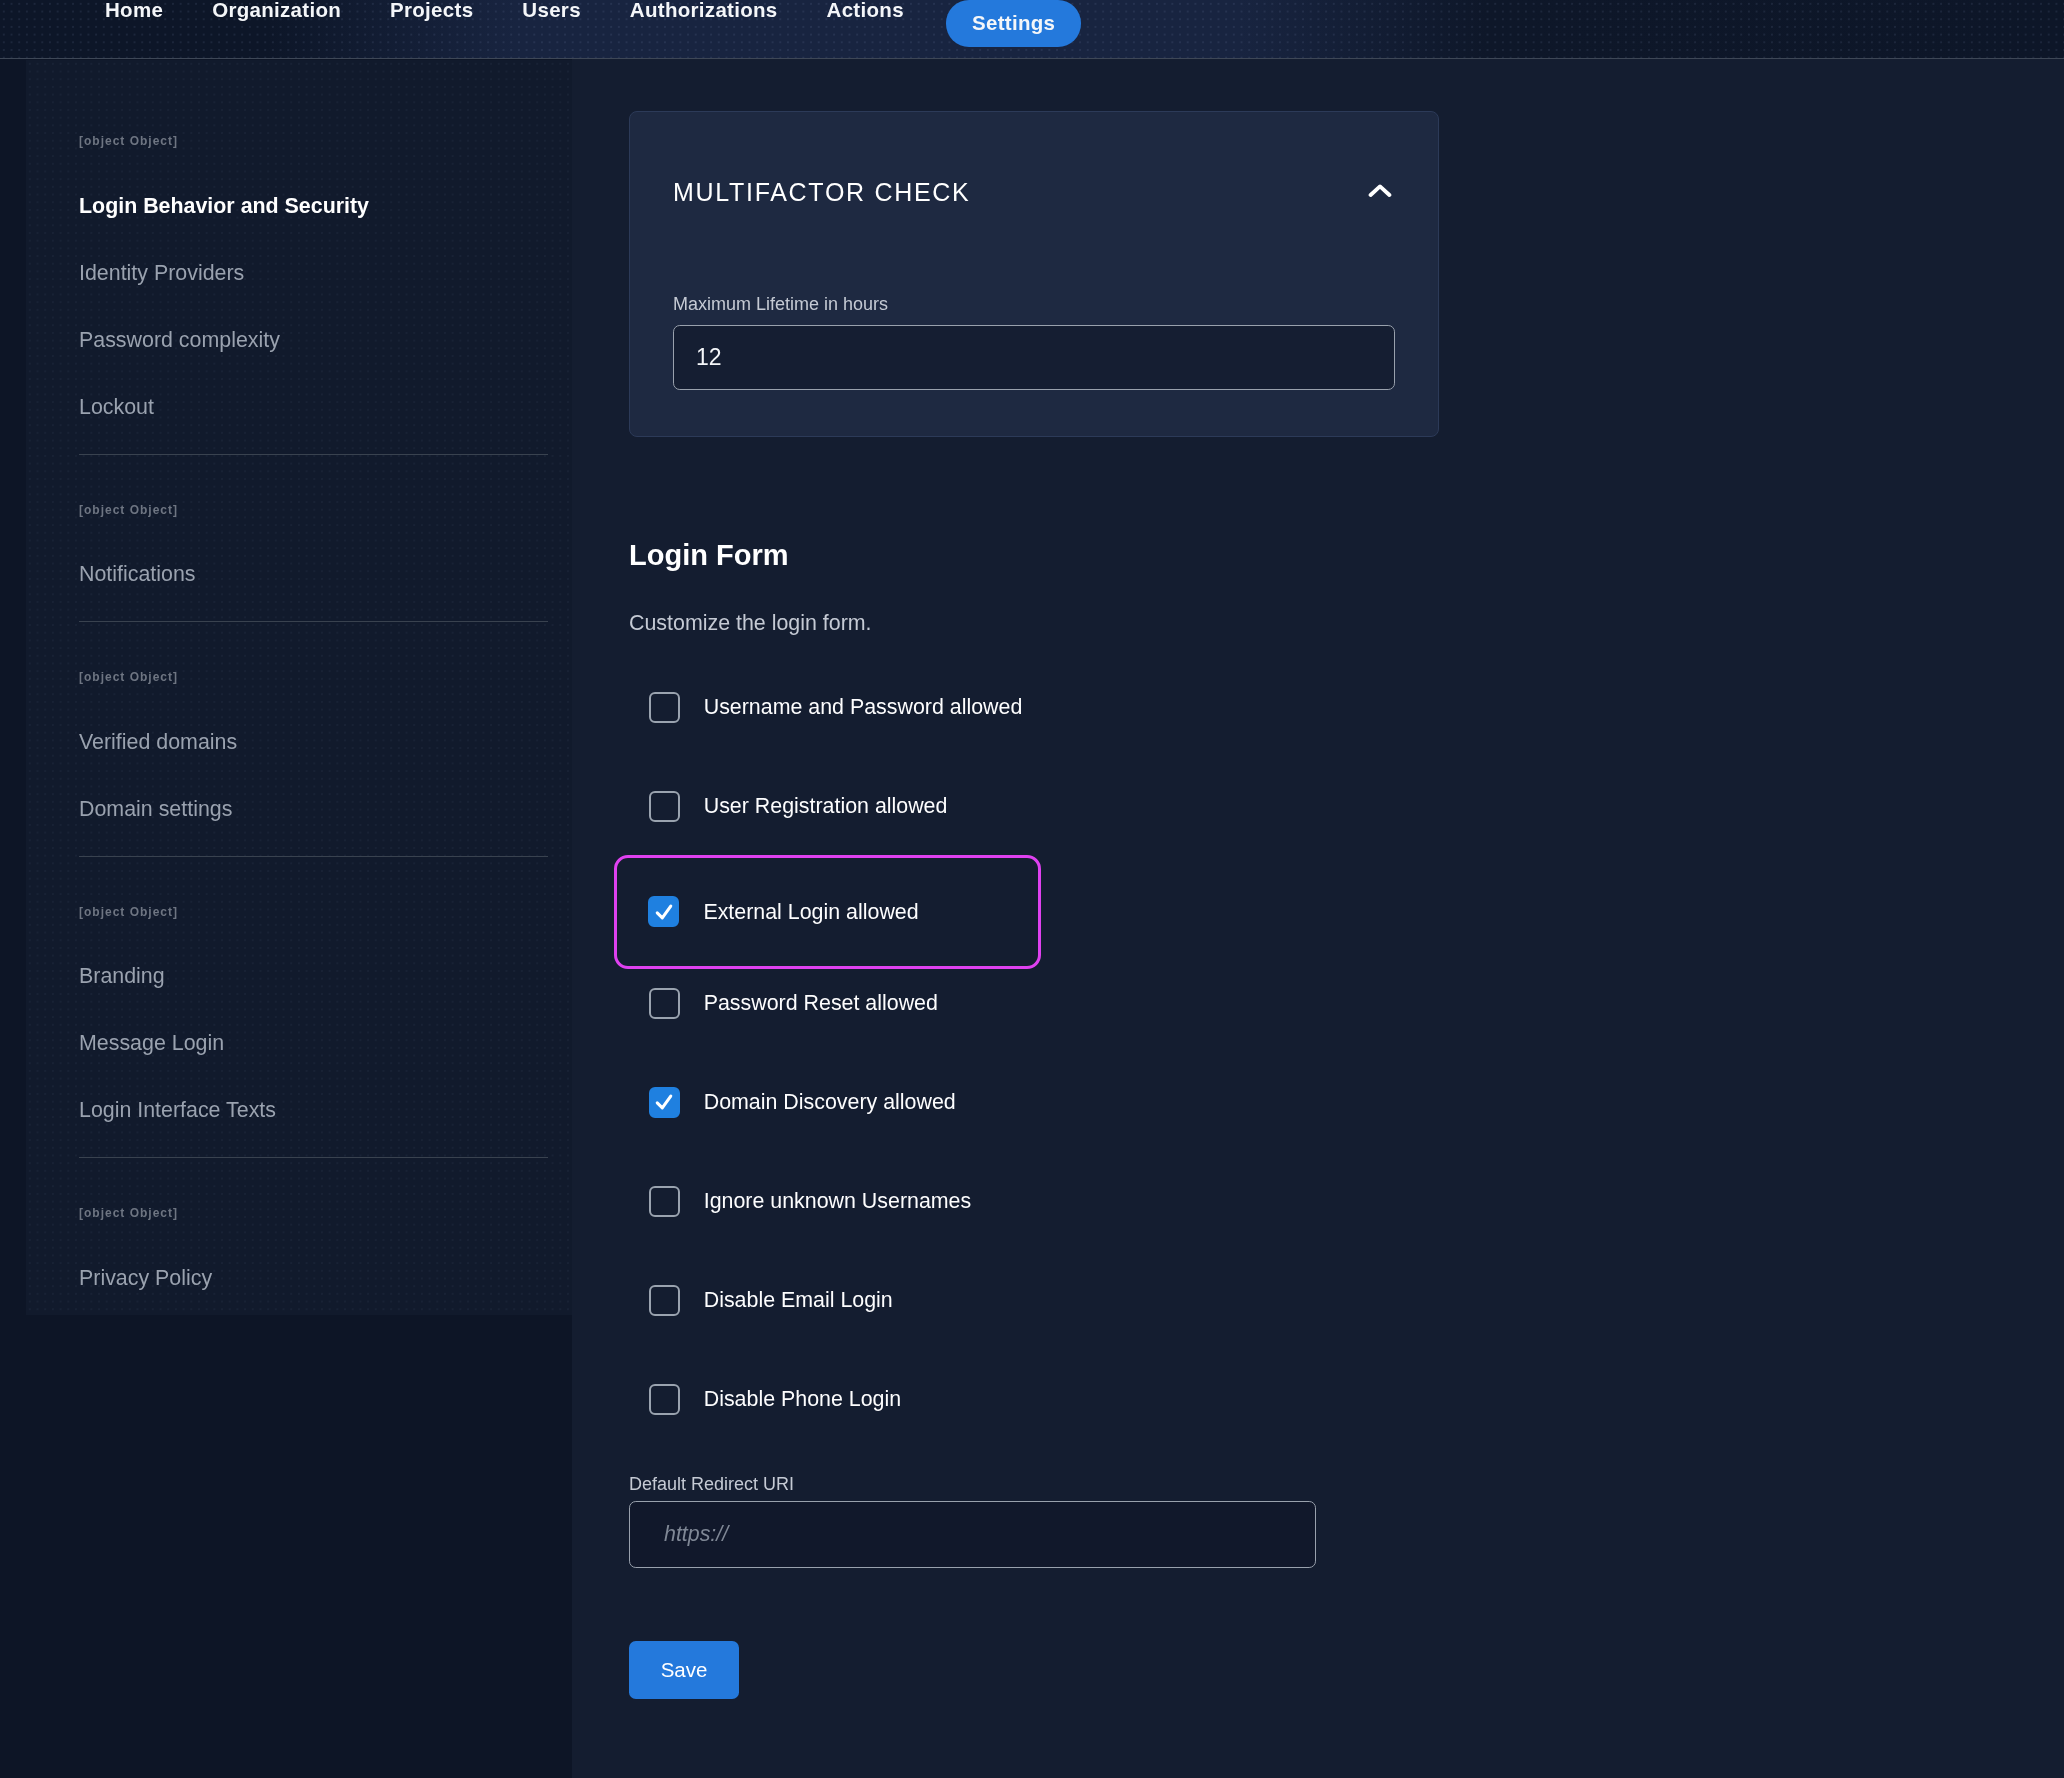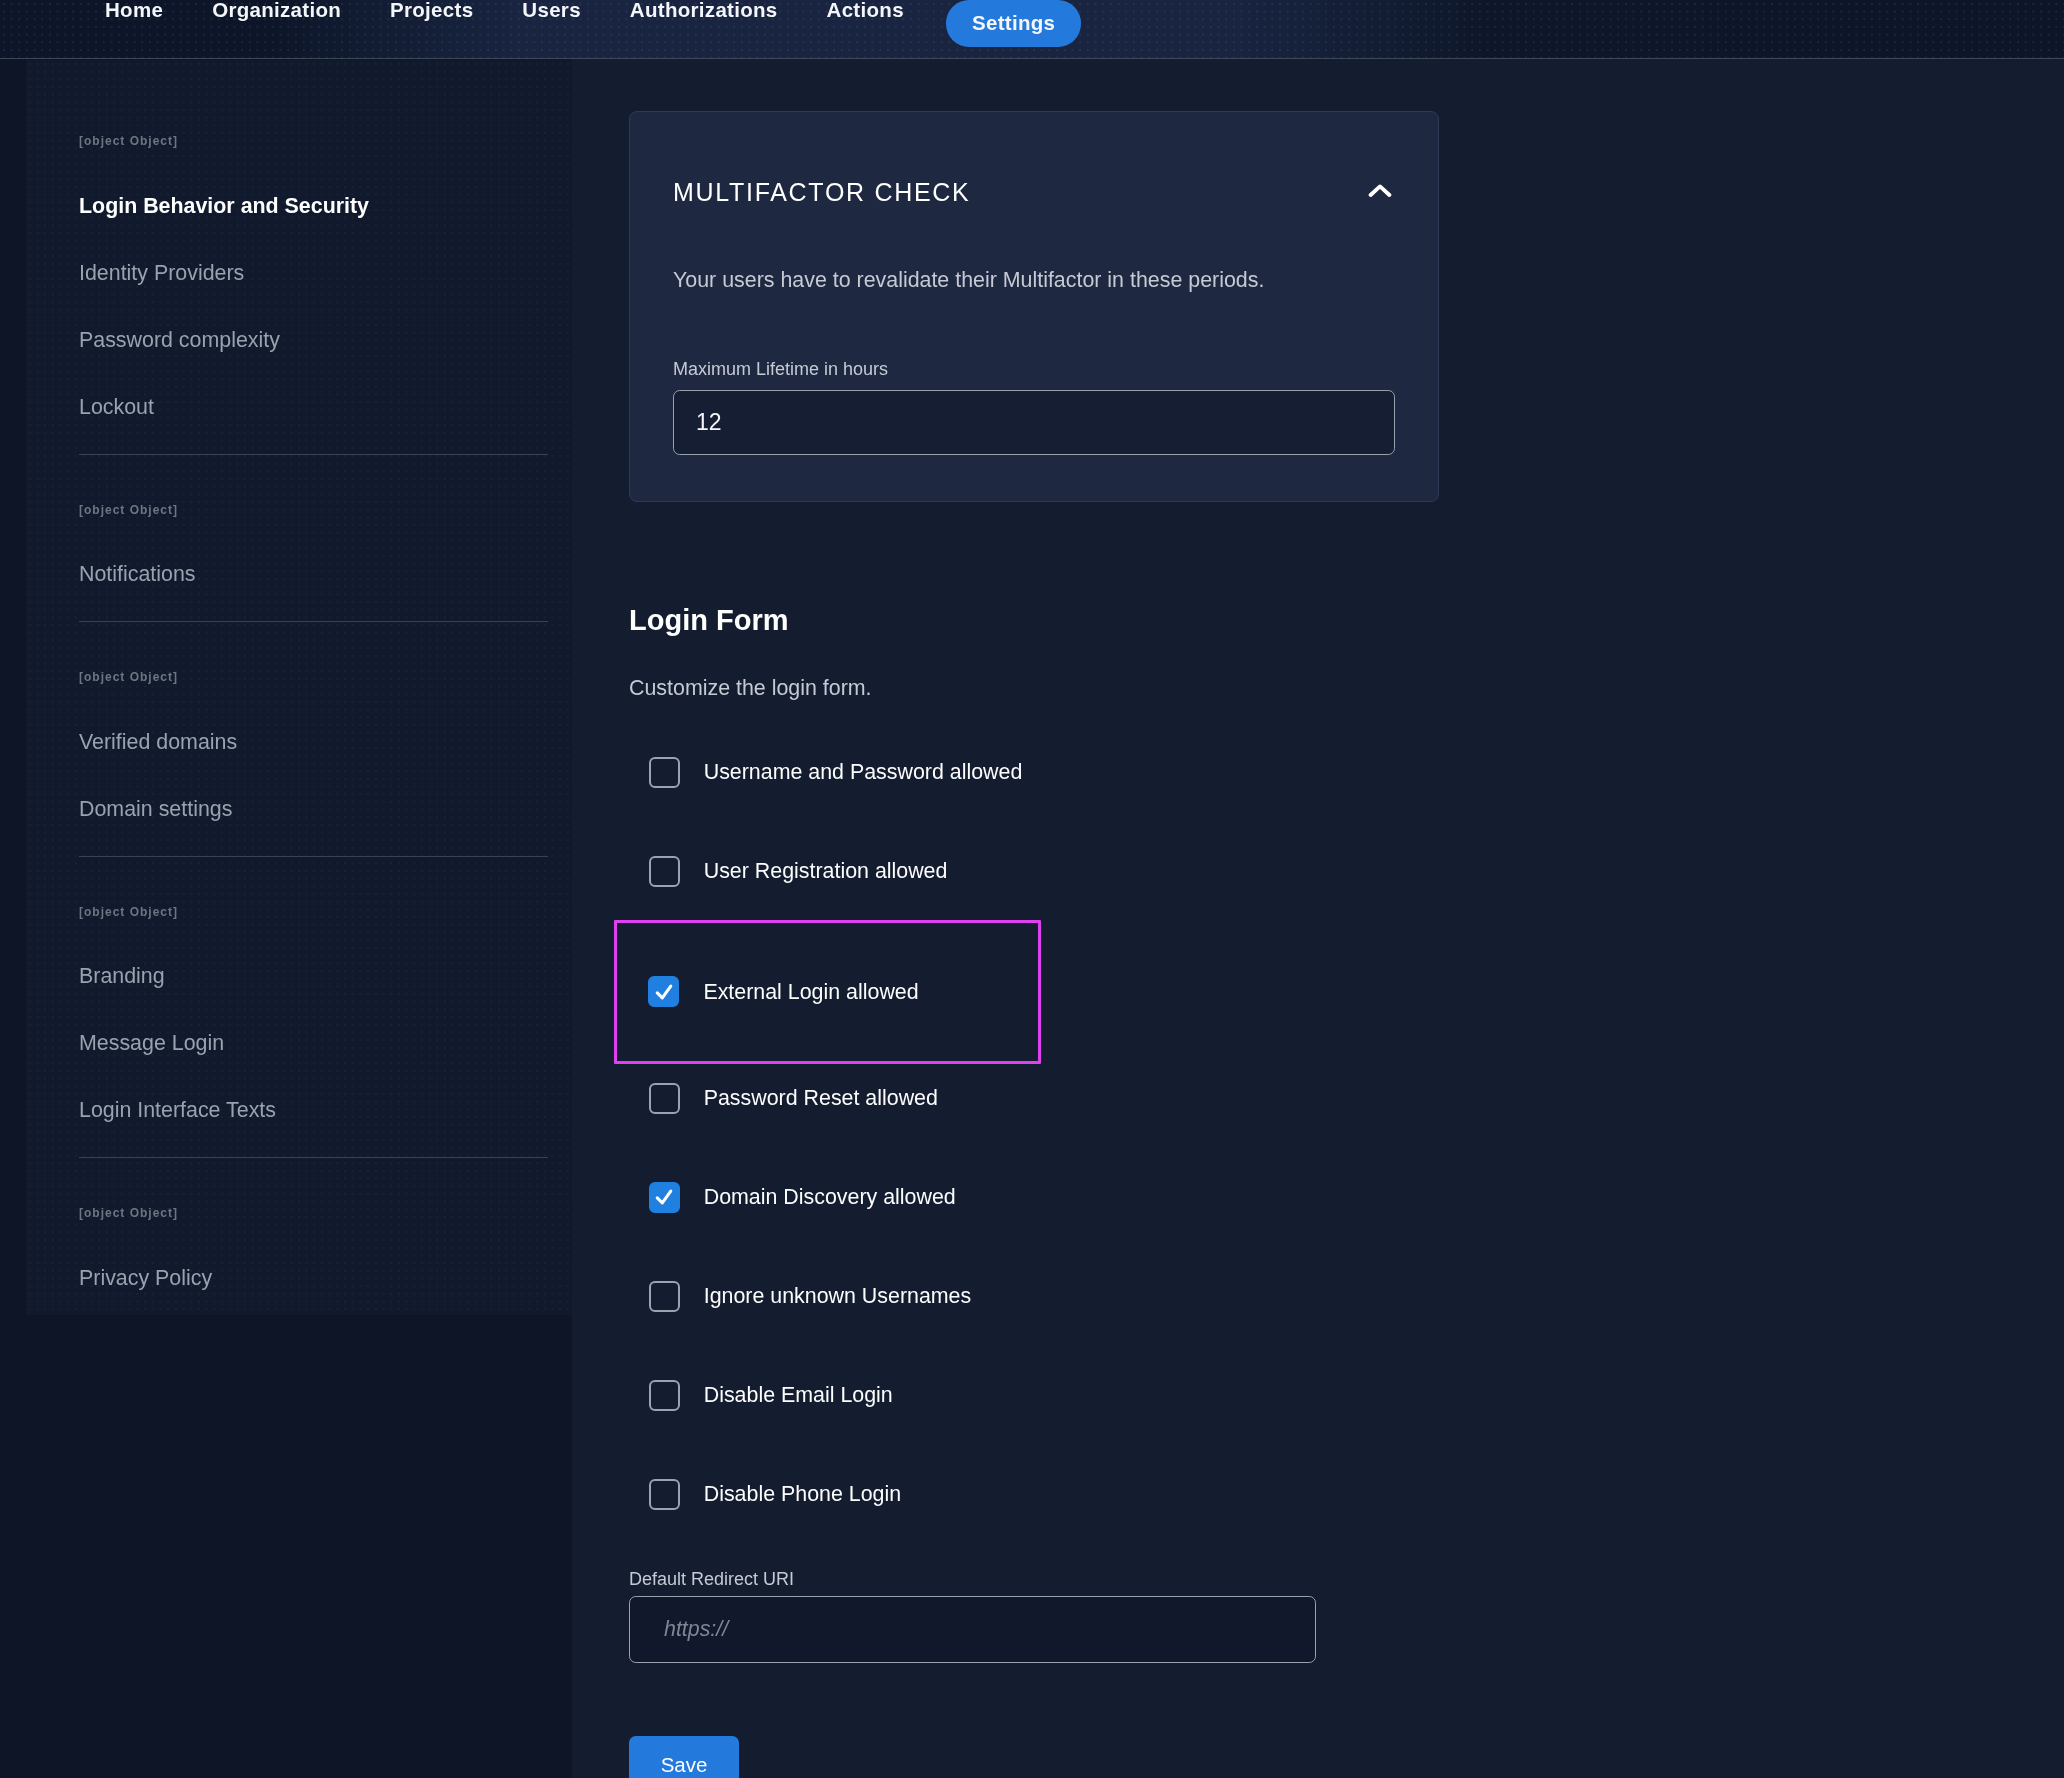--- a/index.html
+++ b/index.html
@@ -70,23 +70,23 @@
     background:rgba(8,13,26,.38);border:1.7px solid #99a1ad;border-radius:6.8px;
     color:#f4f6f9;font-size:23px;padding:0 22px;font-family:inherit;outline:none;
   }
   .section-title{margin-top:101px;font-size:29px;font-weight:700;color:#ffffff;line-height:34px;}
   .section-sub{margin-top:38px;font-size:21.4px;color:#c5cad4;line-height:26px;}
   .options{margin-top:22px;}
   .option{
     display:flex;align-items:center;height:99px;padding-left:19.7px;box-sizing:border-box;
   }
   .option.highlighted{
-    height:144px;width:427px;
+    height:114px;width:427px;
     margin:-0.9px 8px -15.4px -14.6px;
-    border:3.4px solid var(--highlight,#df41f0);border-radius:1px;
+    border:3.4px solid var(--highlight,#df41f0);border-radius:14px;
     padding-left:31px;
   }
   .cb{
     width:31px;height:31px;box-sizing:border-box;flex:none;
     border:2.6px solid #9aa3af;border-radius:6px;background:transparent;
     display:flex;align-items:center;justify-content:center;cursor:pointer;
   }
   .cb svg{display:none;width:22px;height:22px;}
   .cb.checked{background:#1f80e0;border-color:#1f80e0;}
   .cb.checked svg{display:block;}
@@ -176,21 +176,20 @@
     <div class="card-head">
       <h2 class="card-title">MULTIFACTOR CHECK</h2>
       <button class="collapse-btn">
         <span>
           <svg width="24" height="15.4" viewBox="0 0 28 18" fill="none">
             <polyline points="3,14 14,4 25,14" stroke="#ffffff" stroke-width="4.5" stroke-linecap="round" stroke-linejoin="round"></polyline>
           </svg>
         </span>
       </button>
     </div>
-    <p class="card-desc">Your users have to revalidate their Multifactor in these periods.</p>
     <label class="field-label" style="display:block;">Maximum Lifetime in hours</label>
     <input class="text-input" type="text" value="12" style="">
   </section>
 
   
   <h1 class="section-title">Login Form</h1>
   <p class="section-sub">Customize the login form.</p>
 
   <div class="options">
 

